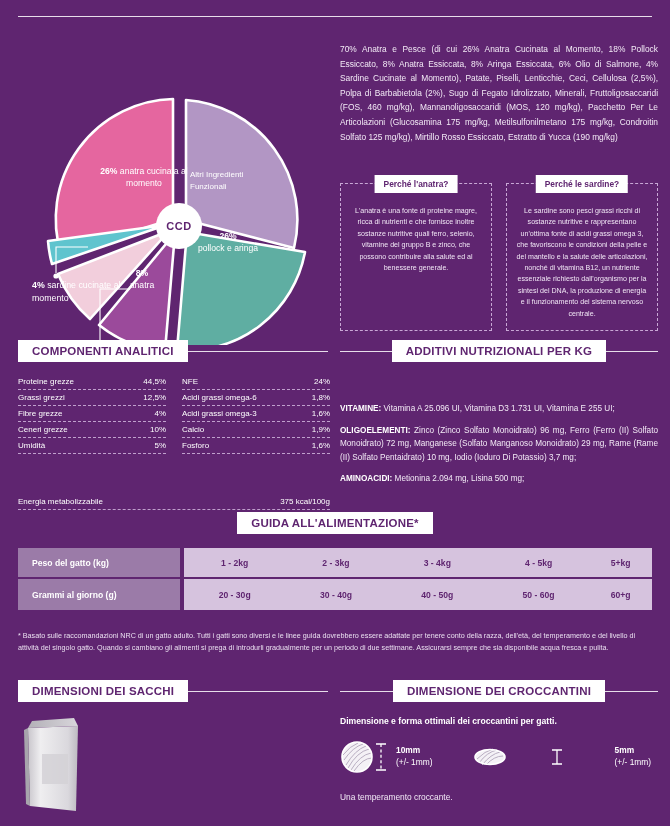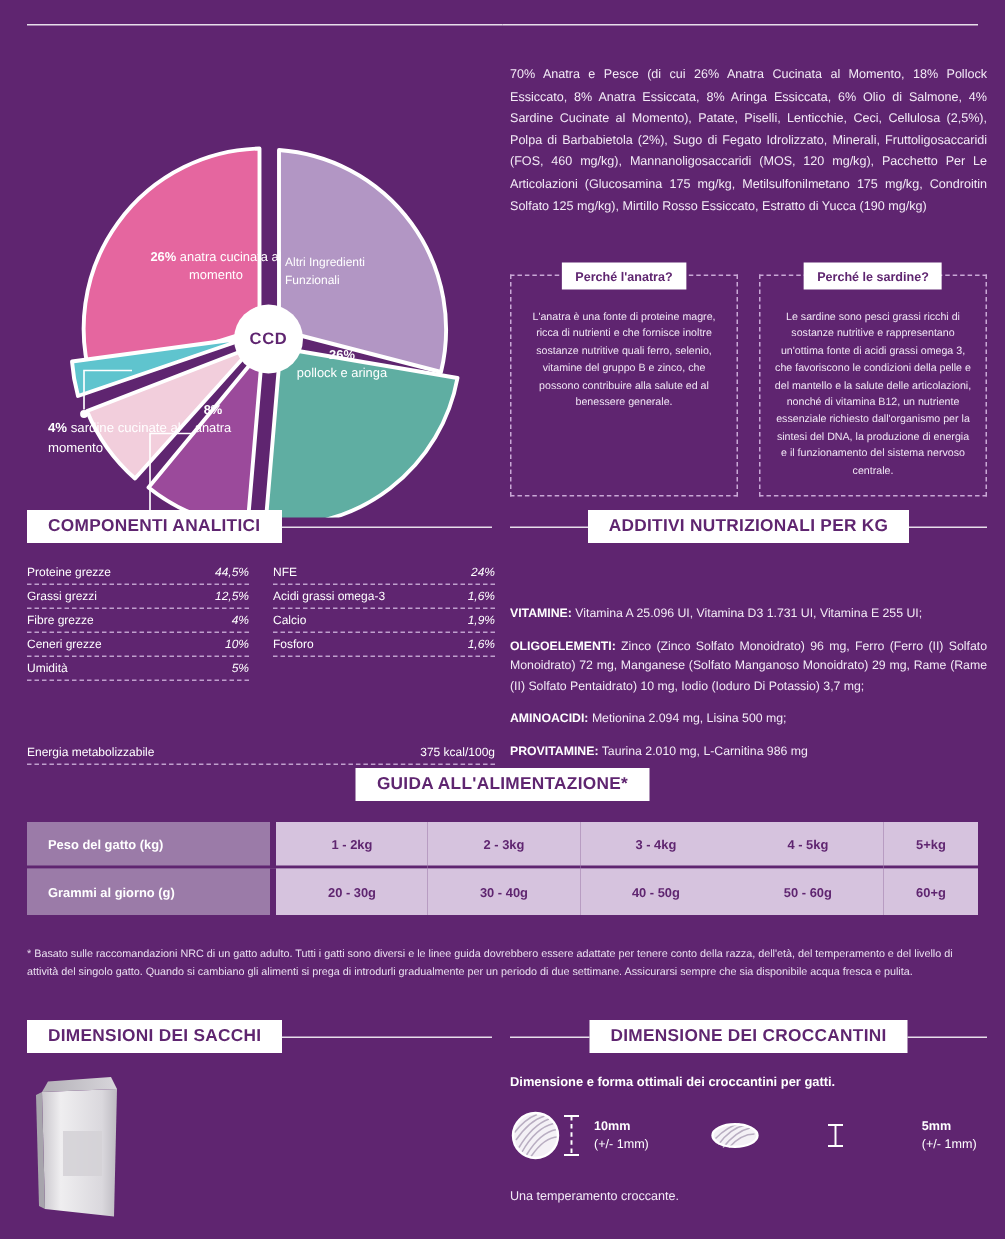--- a/index.html
+++ b/index.html
@@ -103,21 +103,21 @@
     position: absolute; left: 18px; top: 374px; width: 312px;
     display: flex; gap: 16px;
   }
   .an-col { flex: 1 1 0; }
   .an-row {
     display: flex; justify-content: space-between;
     font-size: 8px; color: #ffffff;
     padding: 3px 0 3px 0;
     border-bottom: 1px dashed #c0a0cd;
   }
-  .an-row .v { font-weight: normal; font-style: italic; }
+  .an-row .v { font-weight: normal; }
   .an-energy {
     position: absolute; left: 18px; top: 497px; width: 312px;
     display: flex; justify-content: space-between;
     font-size: 8px; border-bottom: 1px dashed #c0a0cd; padding-bottom: 3px;
   }
 
   
   .add-body { position: absolute; left: 340px; top: 374px; width: 318px; margin-top: 28px; }
   .add-p { font-size: 8.2px; line-height: 13.6px; color: #f3eaf6; margin-bottom: 8px; text-align: justify; }
   .add-p b { font-weight: bold; color: #ffffff; }
@@ -275,20 +275,24 @@
           <span>Umidità</span>
           <span class="v">5%</span>
         </div>
     </div>
     <div class="an-col">
       <div class="an-row">
           <span>NFE</span>
           <span class="v">24%</span>
         </div>
       <div class="an-row">
+          <span>Acidi grassi omega-6</span>
+          <span class="v">1,8%</span>
+        </div>
+      <div class="an-row">
           <span>Acidi grassi omega-3</span>
           <span class="v">1,6%</span>
         </div>
       <div class="an-row">
           <span>Calcio</span>
           <span class="v">1,9%</span>
         </div>
       <div class="an-row">
           <span>Fosforo</span>
           <span class="v">1,6%</span>
@@ -298,21 +302,20 @@
 
   <div class="an-energy">
     <span>Energia metabolizzabile</span>
     <span>375 kcal/100g</span>
   </div>
 
   <div class="add-body">
     <div class="add-p"><b>VITAMINE:</b><span> Vitamina A 25.096 UI, Vitamina D3 1.731 UI, Vitamina E 255 UI;</span></div>
     <div class="add-p"><b>OLIGOELEMENTI:</b><span> Zinco (Zinco Solfato Monoidrato) 96 mg, Ferro (Ferro (II) Solfato Monoidrato) 72 mg, Manganese (Solfato Manganoso Monoidrato) 29 mg, Rame (Rame (II) Solfato Pentaidrato) 10 mg, Iodio (Ioduro Di Potassio) 3,7 mg;</span></div>
     <div class="add-p"><b>AMINOACIDI:</b><span> Metionina 2.094 mg, Lisina 500 mg;</span></div>
-    <div class="add-p"><b>PROVITAMINE:</b><span> Taurina 2.010 mg, L-Carnitina 986 mg</span></div>
   </div>
 
   <div class="sec-head guida-head">
     <span class="pill">GUIDA ALL'ALIMENTAZIONE*</span>
     <span class="rule"></span>
   </div>
 
   <table class="feed-table">
     <tbody>
         <tr>

